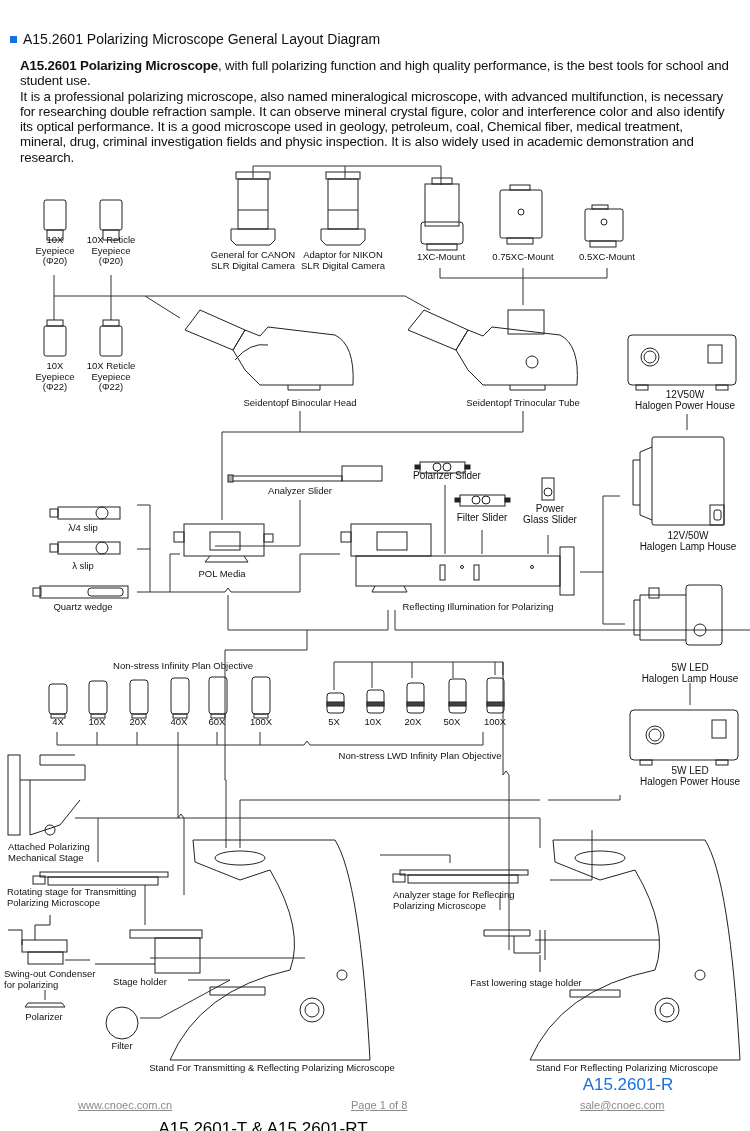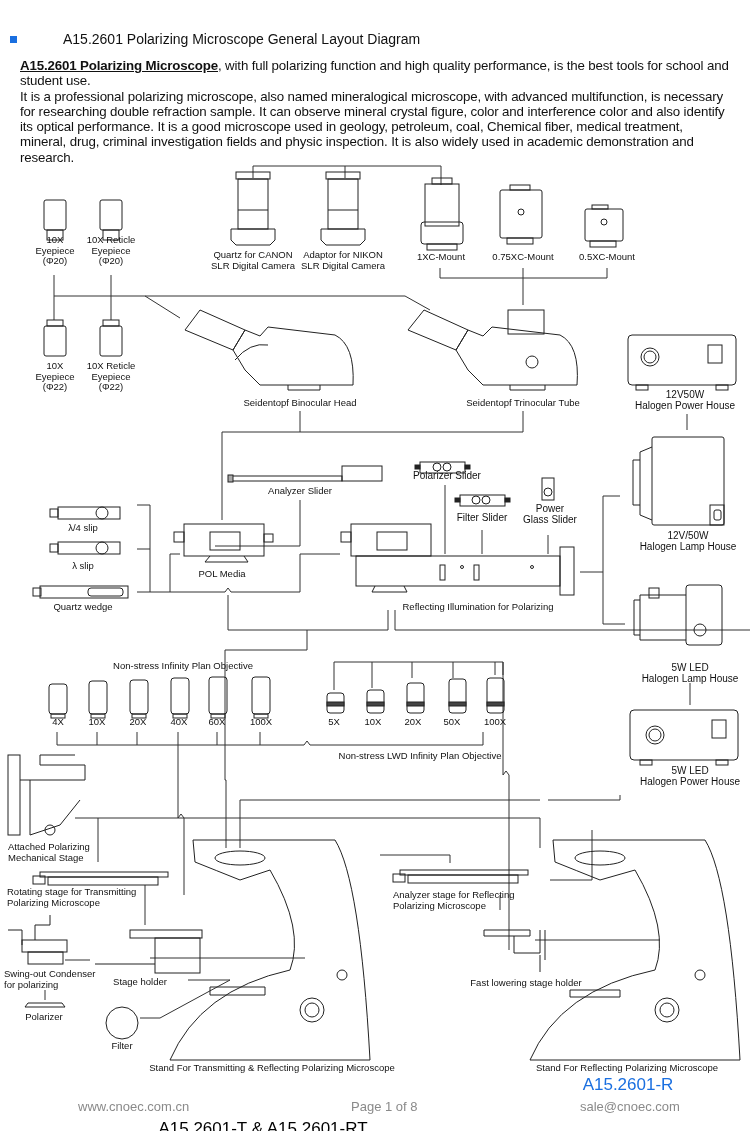--- a/index.html
+++ b/index.html
@@ -1,28 +1,28 @@
 <!DOCTYPE html>
 <html><head>
 <meta charset="utf-8">
 <style>
   html, body { margin:0; padding:0; background:#ffffff; }
   body { width:750px; height:1131px; position:relative; overflow:hidden;
          font-family:"Liberation Sans", sans-serif; color:#111; }
-  .abs { position:absolute;gap:40px; }
+  .abs { position:absolute; }
   .hdr { left:10px; top:31px; font-size:14px; display:flex; align-items:center; }
   .bullet { width:7px; height:7px; background:#1a6fe0; margin-right:6px; display:inline-block; }
   .intro { left:20px; top:58px; width:712px; font-size:13.3px; line-height:15.3px; letter-spacing:-0.15px; }
-  .intro b { font-weight:bold;text-decoration:underline; }
+  .intro b { font-weight:bold; }
   svg.diagram { position:absolute; left:0; top:0; }
   .lbl { position:absolute; font-size:9.5px; line-height:10.5px; text-align:center; white-space:nowrap; transform:translateX(-50%); }
   .lbl-b { font-size:10px; line-height:11px; }
   .lbl-l { position:absolute; font-size:9.5px; line-height:10.5px; white-space:nowrap; }
   .model { position:absolute; font-size:17px; color:#1a6fe0; transform:translateX(-50%); white-space:nowrap; }
-  .foot { position:absolute; top:1099px; font-size:13px; color:#8a8a8a; }
+  .foot { position:absolute; top:1099px; font-size:11px; color:#8a8a8a;text-decoration:underline; }
 </style>
 </head>
 <body>
 
 <div class="abs hdr">
   <span class="bullet" style="background: rgb(26, 111, 224);"></span>
   <span>A15.2601 Polarizing Microscope General Layout Diagram</span>
 </div>
 
 <div class="abs intro">
@@ -342,21 +342,21 @@
     <div>Eyepiece</div>
     <div>(Φ22)</div>
   </div>
 <div class="lbl" style="left:111px;top:361px">
     <div>10X Reticle</div>
     <div>Eyepiece</div>
     <div>(Φ22)</div>
   </div>
 
 <div class="lbl" style="left:253px;top:250px">
-    <div>Quartz for CANON</div>
+    <div>General for CANON</div>
     <div>SLR Digital Camera</div>
   </div>
 <div class="lbl" style="left:343px;top:250px">
     <div>Adaptor for NIKON</div>
     <div>SLR Digital Camera</div>
   </div>
 <div class="lbl" style="left:441px;top:252px">1XC-Mount</div>
 <div class="lbl" style="left:523px;top:252px">0.75XC-Mount</div>
 <div class="lbl" style="left:607px;top:252px">0.5XC-Mount</div>
 

